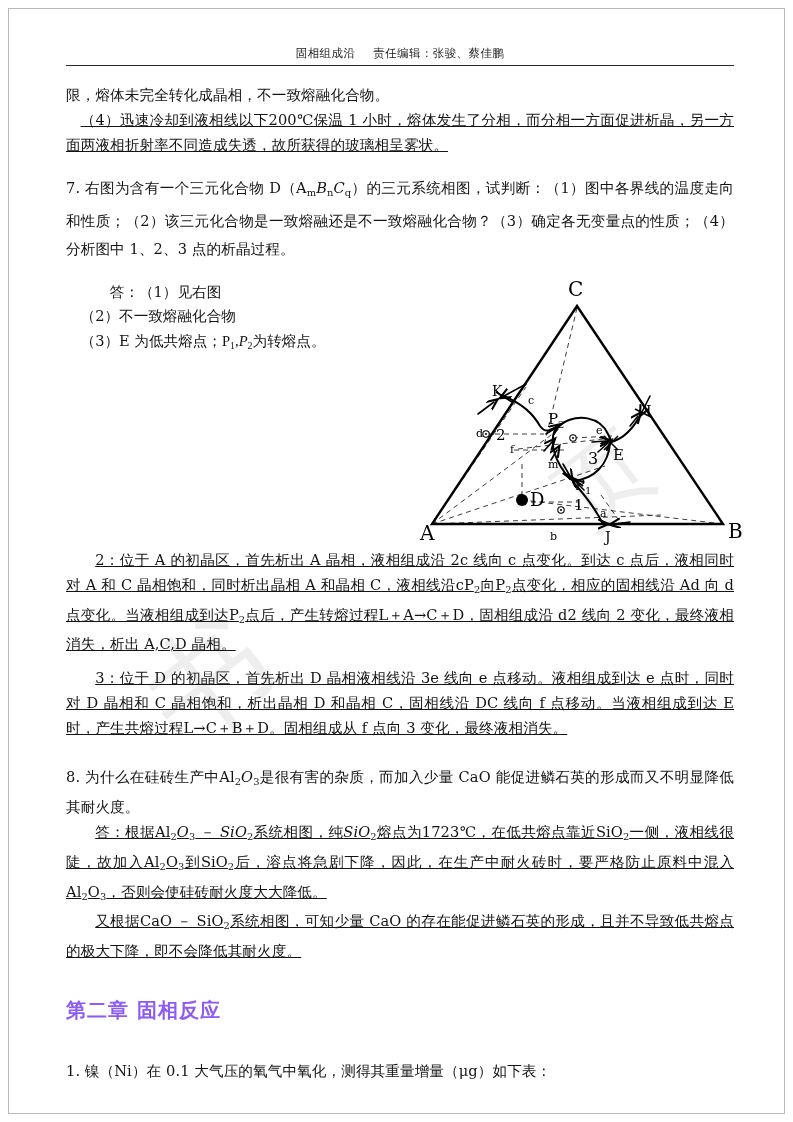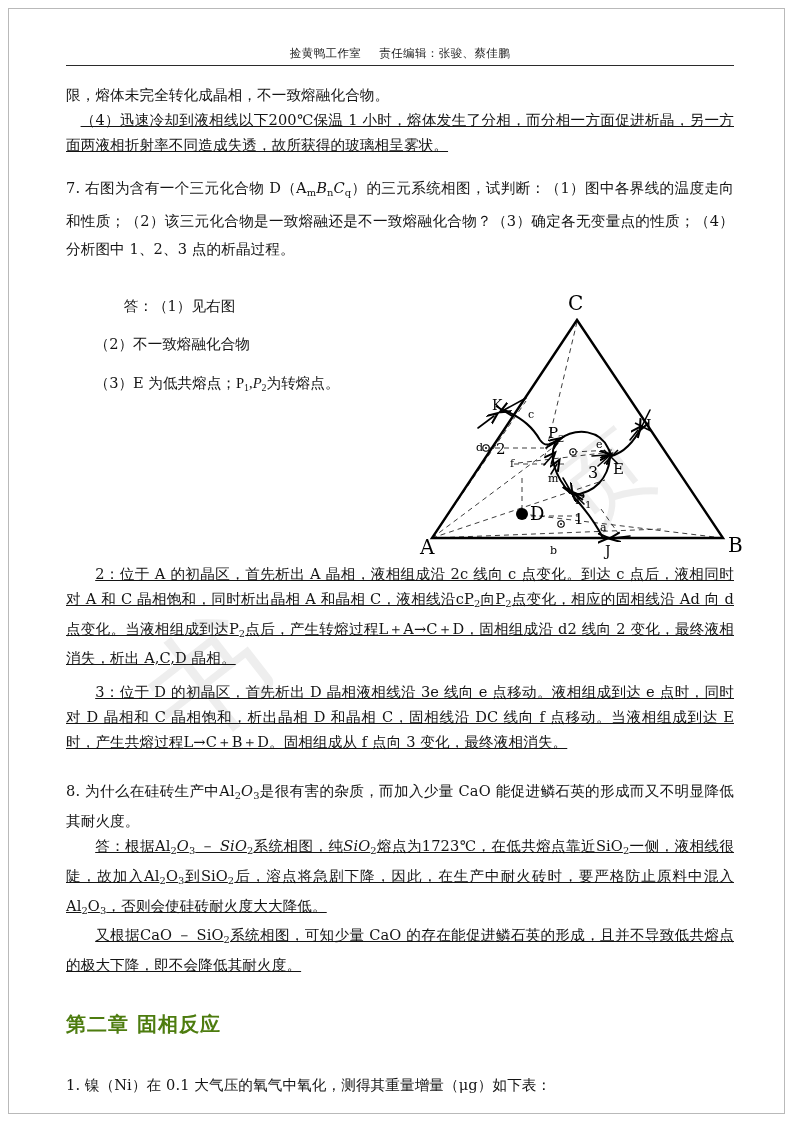--- a/index.html
+++ b/index.html
@@ -59,35 +59,35 @@
   .split{
     position:relative;
     min-height:258px;
   }
   .col-left{
     width:318px;
     font-size:14.6px;
     line-height:24.6px;
     color:#141414;
   }
-  .col-left p{margin:14px;text-align:justify;}
+  .col-left p{margin:0;text-align:justify;}
   .fig{
     position:absolute;
     right:-14px;
     top:-6px;
     width:330px;
     height:272px;
   }
   .fig svg{display:block;}
   
   h2.chap{
     margin:0;
     font-size:20px;
     font-weight:bold;
-    color:#4d7c0f;
+    color:#8b5cf6;
     letter-spacing:1px;
     font-family:"DejaVu Sans","Liberation Sans",sans-serif;
   }
   .watermark{
     position:absolute;
     pointer-events:none;
     color:rgba(120,120,120,.13);
     font-size:120px;
     font-family:"DejaVu Sans","Liberation Sans",sans-serif;
     transform:rotate(-38deg);
@@ -101,21 +101,21 @@
 
 <div class="page">
   <div class="page-border"></div>
 
   <div class="watermark wm1">书</div>
   <div class="watermark wm2">页</div>
 
   <div class="content">
 
     <div class="hdr">
-      <span>捡黄鸭工作室</span><span class="sp"></span><span>责任编辑：张骏、蔡佳鹏</span>
+      <span>固相组成沿</span><span class="sp"></span><span>责任编辑：张骏、蔡佳鹏</span>
     </div>
     <div class="hdr-rule"></div>
 
     <p class="t">限，熔体未完全转化成晶相，不一致熔融化合物。</p>
     <p class="t ind1">（4）迅速冷却到液相线以下200℃保温 1 小时，熔体发生了分相，而分相一方面促进析晶，另一方面两液相折射率不同造成失透，故所获得的玻璃相呈雾状。</p>
 
     <div class="gap-m"></div>
 
     <div class="q7">
       <p class="t">

